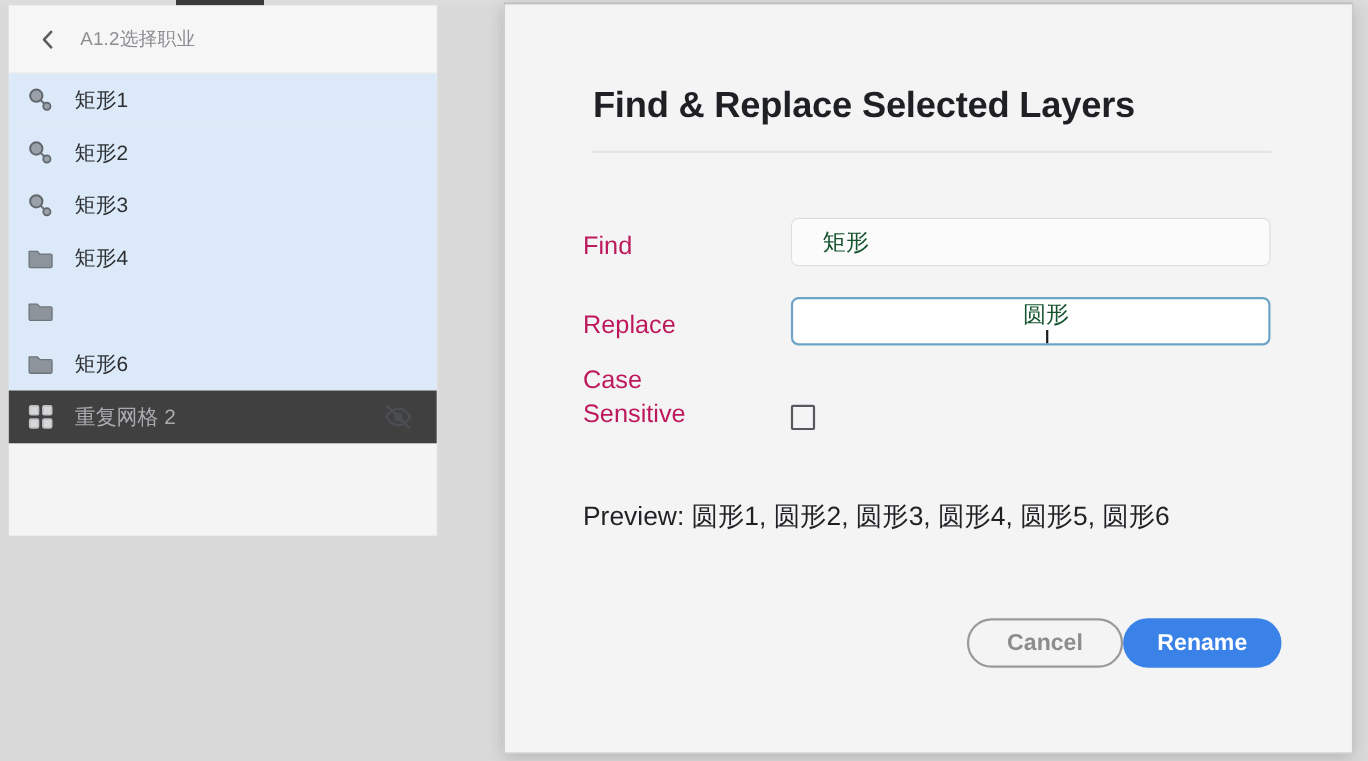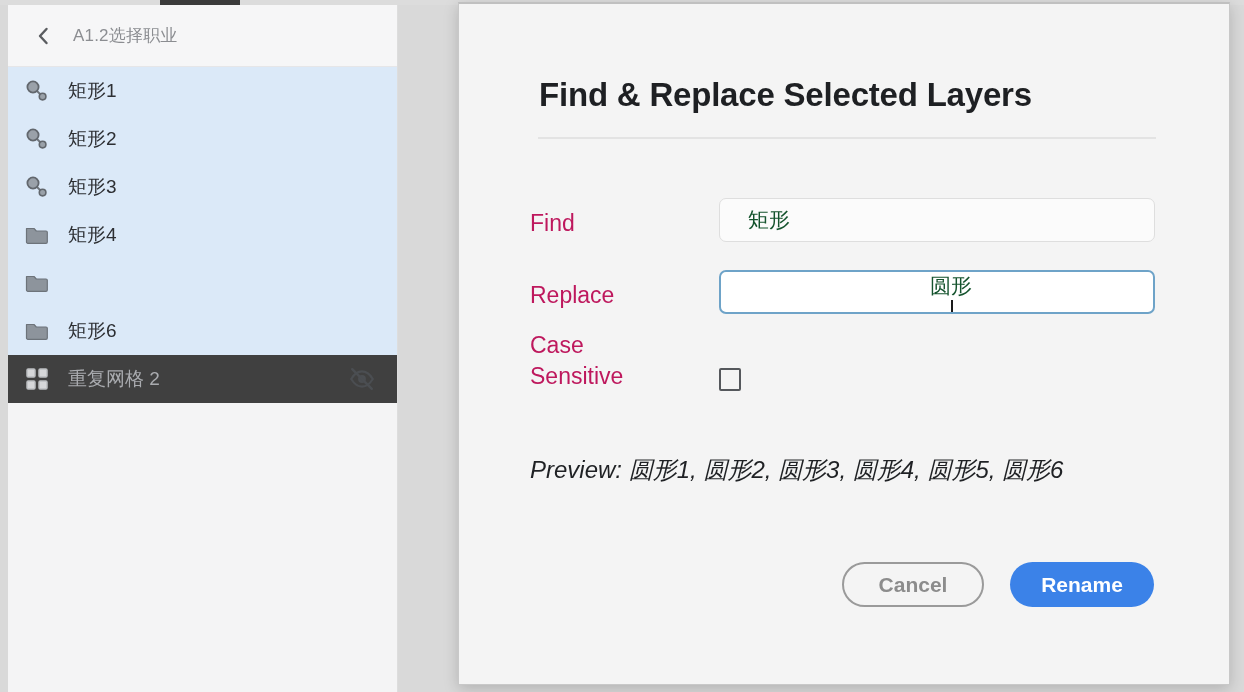--- a/index.html
+++ b/index.html
@@ -32,21 +32,21 @@
     height: 5px;
     background: #dcdcdc;
   }
 
   
   #layers-panel {
     position: absolute;
     left: 8px;
     top: 5px;
     width: 390px;
-    height: 687px;
+    height: 482px;
     background: #f4f4f5;
     border-right: 1px solid #dddddd;
     box-sizing: border-box;
   }
 
   #panel-header {
     height: 62px;
     display: flex;
     align-items: center;
     padding-left: 27px;
@@ -200,33 +200,31 @@
   }
 
   #preview-text {
     position: absolute;
     left: 71px;
     top: 448px;
     width: 625px;
     font-size: 24px;
     line-height: 35px;
     color: #1f2124;
-    font-style: italic;
   }
 
   #dialog-actions {
     position: absolute;
-    left: 1px;
+    left: 12px;
     top: 558px;
     width: 772px;
     display: flex;
     justify-content: flex-end;
     padding-right: 78px;
     box-sizing: border-box;
-    gap: 26px;
     text-align: right;
   }
   .btn {
     height: 45px;
     border-radius: 23px;
     font-size: 21px;
     font-weight: bold;
     display: flex;
     align-items: center;
     justify-content: center;

